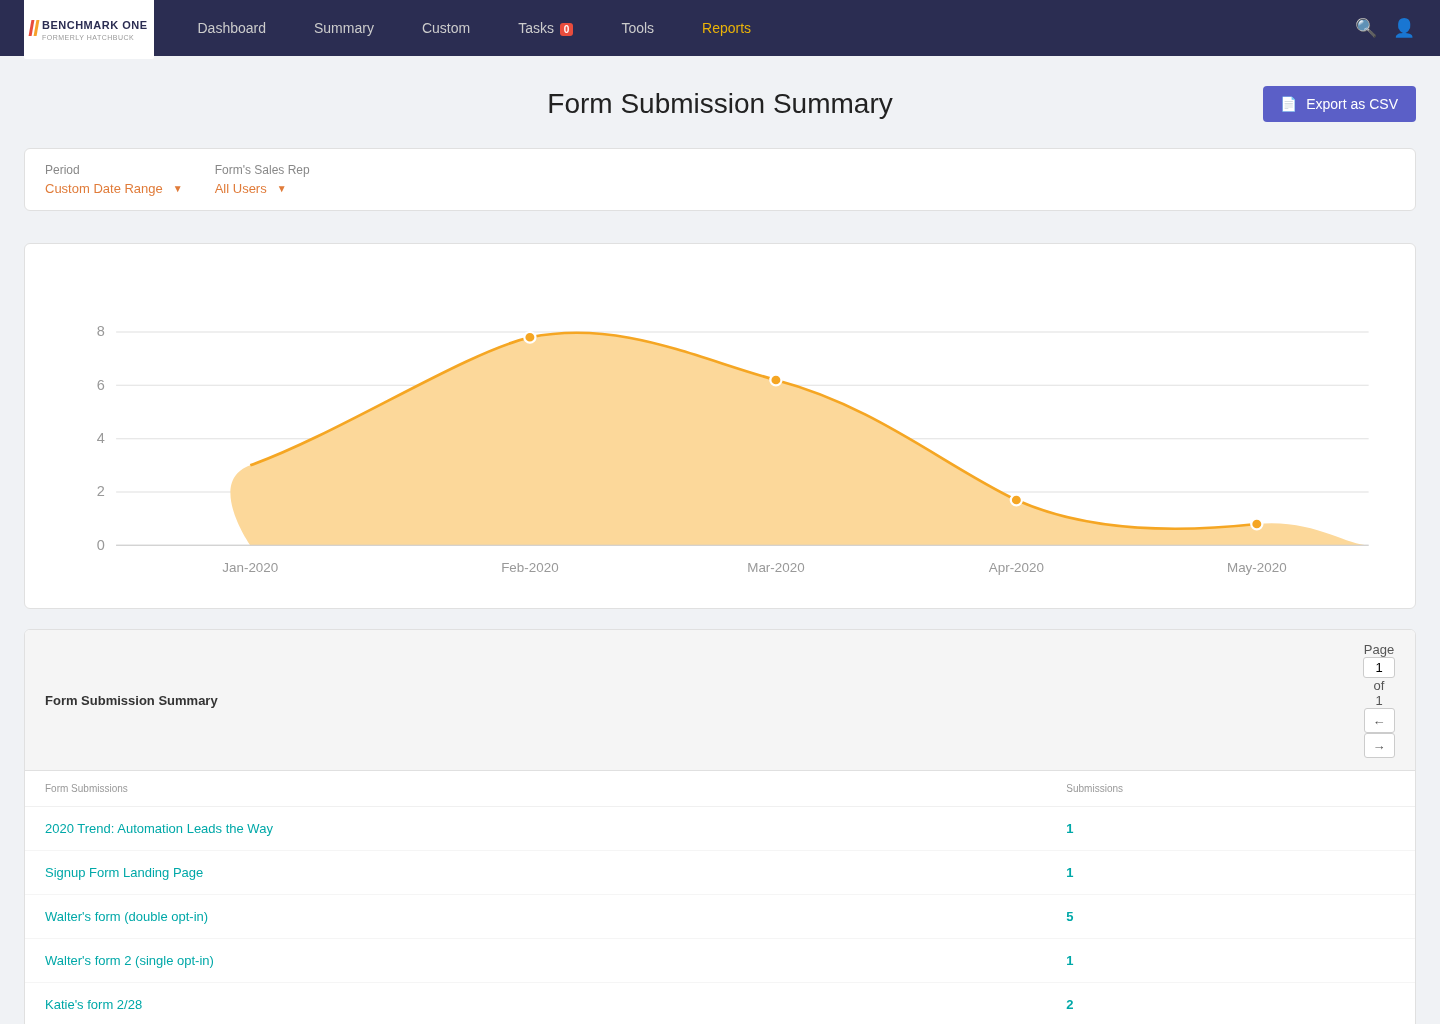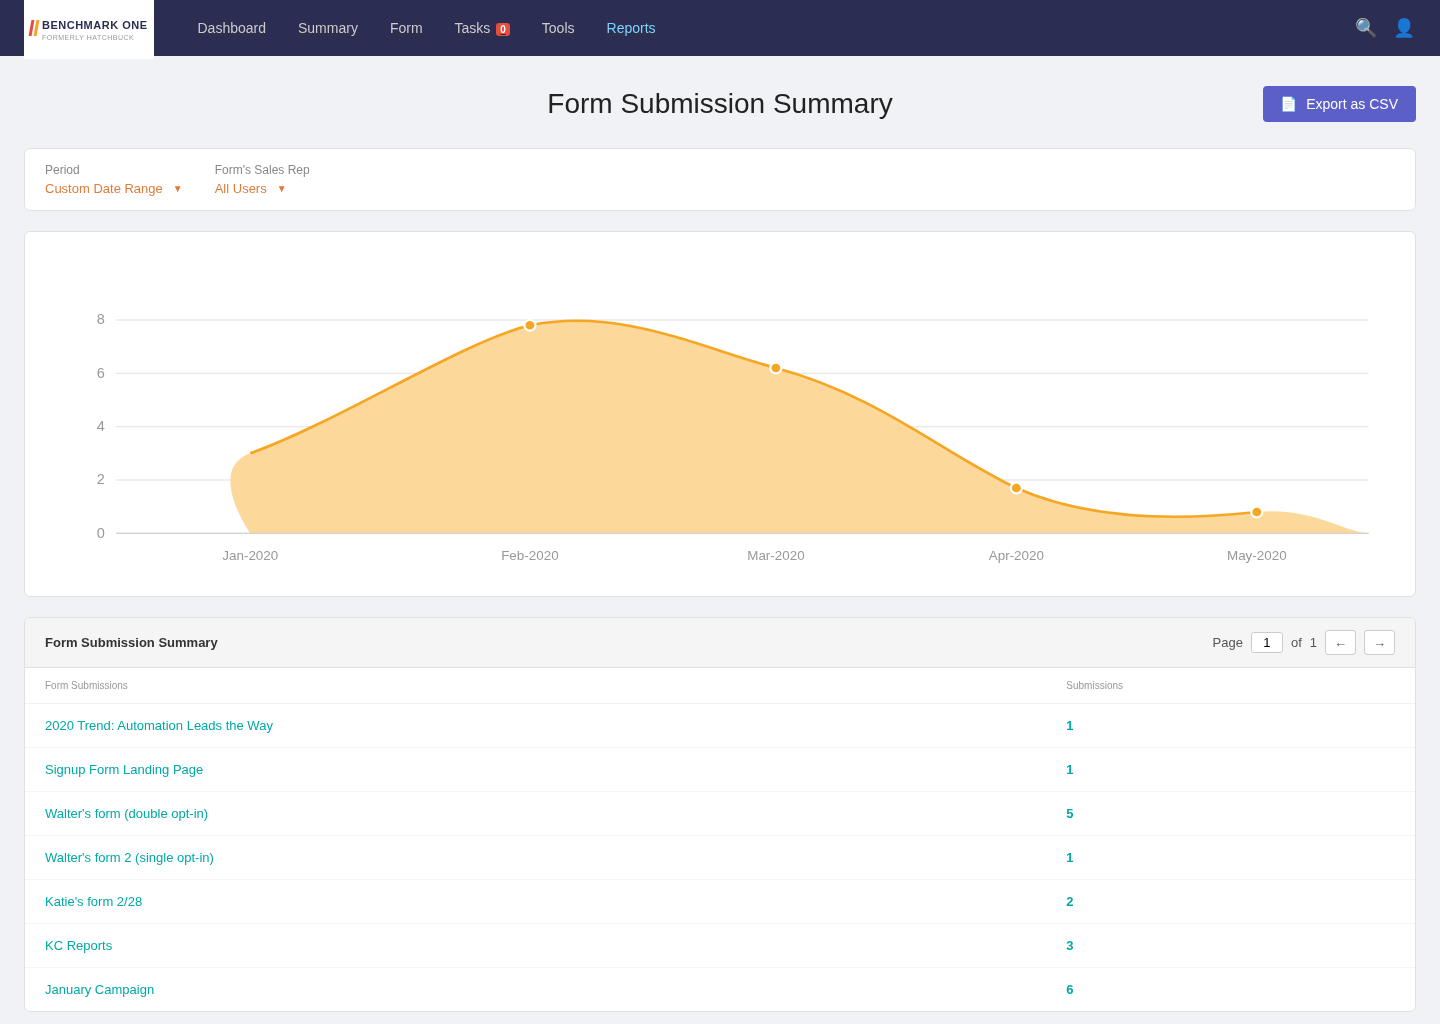--- a/index.html
+++ b/index.html
@@ -48,34 +48,33 @@
     .logo-sub {
       font-size: 7px;
       color: #999;
       text-transform: uppercase;
       letter-spacing: 0.5px;
       display: block;
       margin-top: 1px;
     }
     .nav-links {
       display: flex;
-      gap: 8px;
+      gap: 24px;
       flex: 1;
-      text-decoration: underline;
     }
     .nav-link {
       color: #ccc;
       font-size: 14px;
       padding: 6px 12px;
       cursor: pointer;
       border-radius: 4px;
       text-decoration: none;
       position: relative;
     }
-    .nav-link.active { color: #7dd3fc; }
+    .nav-link.active { color: #eab308; }
     .nav-badge {
       background: #e84c3d;
       color: white;
       font-size: 10px;
       font-weight: bold;
       border-radius: 3px;
       padding: 1px 4px;
       margin-left: 2px;
       vertical-align: middle;
     }
@@ -128,21 +127,21 @@
     }
 
     
     .filter-bar {
       background: white;
       border: 1px solid #e0e0e0;
       border-radius: 6px;
       padding: 14px 20px;
       display: flex;
       gap: 32px;
-      margin-bottom: 20px;
+      margin-bottom: 32px;
     }
     .filter-group label {
       font-size: 12px;
       color: #888;
       display: block;
       margin-bottom: 4px;
     }
     .filter-select {
       color: #e07b39;
       font-size: 13px;
@@ -186,23 +185,23 @@
       justify-content: space-between;
     }
     .table-header-title {
       font-size: 13px;
       font-weight: 600;
       color: #333;
     }
     .pagination {
       display: flex;
       align-items: center;
-      gap: 8px;
       font-size: 13px;
       color: #555;
+      flex-direction: column;
     }
     .page-input {
       width: 32px;
       text-align: center;
       border: 1px solid #ccc;
       border-radius: 3px;
       padding: 2px 4px;
       font-size: 13px;
     }
     .page-btn {
@@ -258,21 +257,21 @@
       </div>
       <div>
         <span class="logo-text-main">BENCHMARK ONE</span>
         <span class="logo-sub">FORMERLY HATCHBUCK</span>
       </div>
     </div>
   </div>
   <div class="nav-links">
     <a class="nav-link">Dashboard</a>
     <a class="nav-link">Summary</a>
-    <a class="nav-link">Form</a>
+    <a class="nav-link">Custom</a>
     <a class="nav-link">
       <span>Tasks</span>
       <span class="nav-badge">0</span>
     </a>
     <a class="nav-link">Tools</a>
     <a class="nav-link active">Reports</a>
   </div>
   <div class="nav-icons">
     <button class="nav-icon-btn">🔍</button>
     <button class="nav-icon-btn">👤</button>

